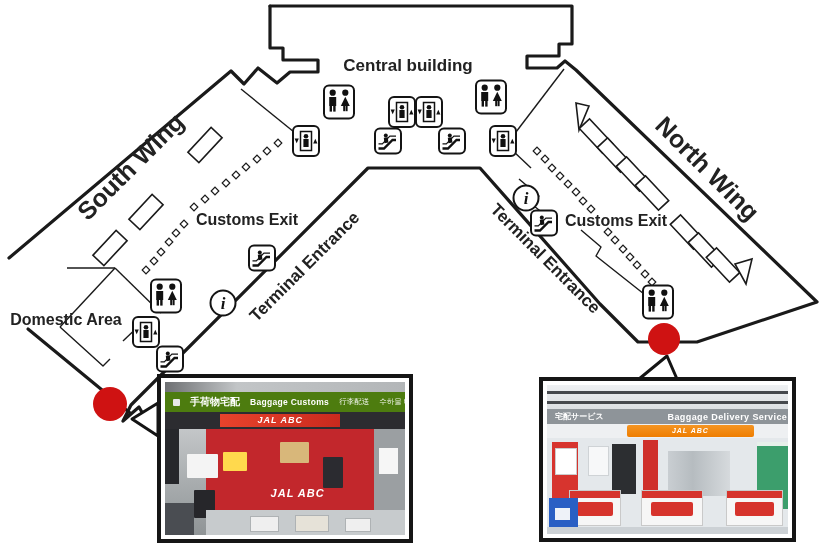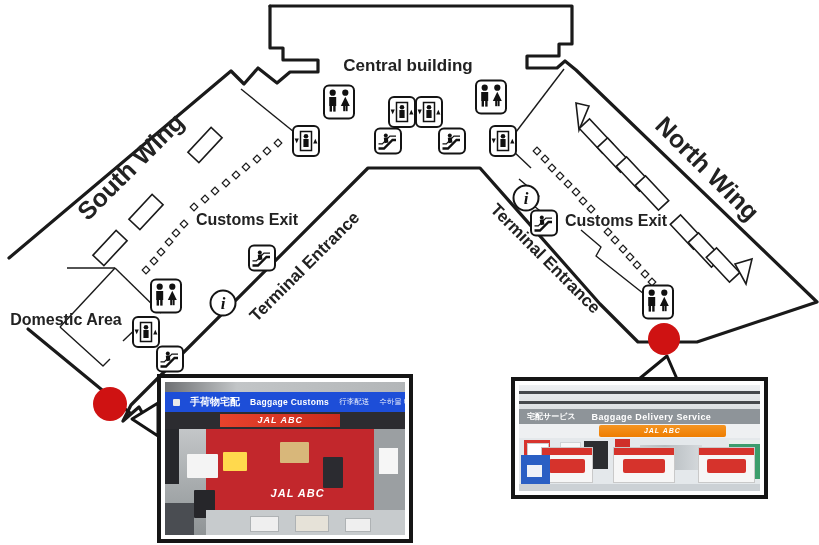--- a/index.html
+++ b/index.html
@@ -14,26 +14,26 @@
   .dot{fill:#fff;stroke:#1a1a1a;stroke-width:1.2;}
   .icbox{fill:#fff;stroke:#141414;stroke-width:2;}
   .icfill{fill:#111;}
   .maplabel{fill:#222;font-weight:700;font-family:"Liberation Sans",sans-serif;}
   .tail{fill:#fff;stroke:#141414;stroke-width:3;stroke-linejoin:round;}
   .info-i{font-family:"Liberation Serif",serif;font-size:17px;font-style:italic;font-weight:700;fill:#111;}
 
   
   .photo{position:absolute;box-sizing:border-box;border:4px solid #151515;background:#fff;padding:4px;}
   .photo-left{left:157px;top:374px;width:256px;height:169px;}
-  .photo-right{left:511px;top:377px;width:257px;height:122px;}
+  .photo-right{left:539px;top:377px;width:257px;height:165px;}
   .ph{position:relative;width:100%;height:100%;overflow:hidden;display:flex;flex-direction:column;}
 
   
   .lp-ceiling{height:10px;background:linear-gradient(90deg,#6e7073,#c2c5c7 30%,#b3b6b8);}
-  .lp-sign{height:20px;background:#1d4ed8;color:#fff;display:flex;align-items:center;gap:10px;padding:0 8px;white-space:nowrap;}
+  .lp-sign{height:20px;background:#4d7c0f;color:#fff;display:flex;align-items:center;gap:10px;padding:0 8px;white-space:nowrap;}
   .lp-sq{width:7px;height:7px;background:#e9e9e9;border-radius:1px;flex:0 0 auto;}
   .lp-jp{font-size:10px;font-weight:700;}
   .lp-en{font-size:8.5px;font-weight:700;letter-spacing:.3px;}
   .lp-zh,.lp-ko{font-size:7.5px;opacity:.9;}
   .lp-bannerrow{height:17px;background:#2c2c30;position:relative;}
   .lp-banner{position:absolute;left:23%;width:50%;top:2px;bottom:2px;background:linear-gradient(90deg,#e8432c,#c92a1e);
              color:#fff;font-size:9px;font-style:italic;font-weight:700;text-align:center;line-height:13px;letter-spacing:1px;}
   .lp-scene{flex:1;position:relative;background:#9aa0a3;}
   .lp-wall-l{position:absolute;left:0;top:0;bottom:0;width:17%;background:linear-gradient(180deg,#c3c6c8,#8f9496);}
   .lp-dark-l{position:absolute;left:0;top:0;width:6%;height:52%;background:#26272b;}
@@ -52,21 +52,21 @@
   .lp-box.b1{left:22%;width:14%;height:55%;}
   .lp-box.b2{left:45%;width:16%;height:62%;background:#e6e2d8;}
   .lp-box.b3{left:70%;width:12%;height:50%;}
   .lp-darkfront{position:absolute;left:0;bottom:0;width:12%;height:30%;background:#4a4d52;}
 
   
   .rp-ceiling{height:24px;background:linear-gradient(180deg,#eef0f2,#dcdfe2);position:relative;}
   .rp-beam{position:absolute;left:0;right:0;height:3px;background:#46494d;}
   .rp-sign{height:15px;background:#8e9499;color:#fff;display:flex;align-items:center;gap:16px;padding-left:8px;white-space:nowrap;}
   .rp-jp{font-size:8px;font-weight:700;}
-  .rp-en{font-size:9px;font-weight:700;letter-spacing:.4px;}
+  .rp-en{font-size:9px;font-weight:700;letter-spacing:.4px;margin-left:48px;}
   .rp-bannerrow{height:14px;background:#eef0f2;position:relative;}
   .rp-banner{position:absolute;left:33%;width:53%;top:1px;bottom:1px;background:linear-gradient(180deg,#f49523,#ee7d00);
              color:#fff;font-size:7px;font-style:italic;font-weight:700;text-align:center;line-height:12px;border-radius:2px;letter-spacing:1px;}
   .rp-scene{flex:1;position:relative;background:#e4e8eb;}
   .rp-stand{position:absolute;left:2%;top:4%;width:11%;height:60%;background:#d7342e;}
   .rp-stand-card{position:absolute;left:3.5%;top:10%;width:8%;height:26%;background:#fff;border:1px solid #ccc;}
   .rp-menu{position:absolute;left:27%;top:6%;width:10%;height:52%;background:#2c2e31;}
   .rp-pillar{position:absolute;left:40%;top:2%;width:6%;height:60%;background:#cf2f2a;}
   .rp-white1{position:absolute;left:17%;top:8%;width:8%;height:30%;background:#f7f8f9;border:1px solid #cfd3d6;}
   .rp-gear{position:absolute;left:50%;top:14%;width:26%;height:46%;background:linear-gradient(90deg,#c9ced2,#b6bcc0 40%,#d6dadd);}

